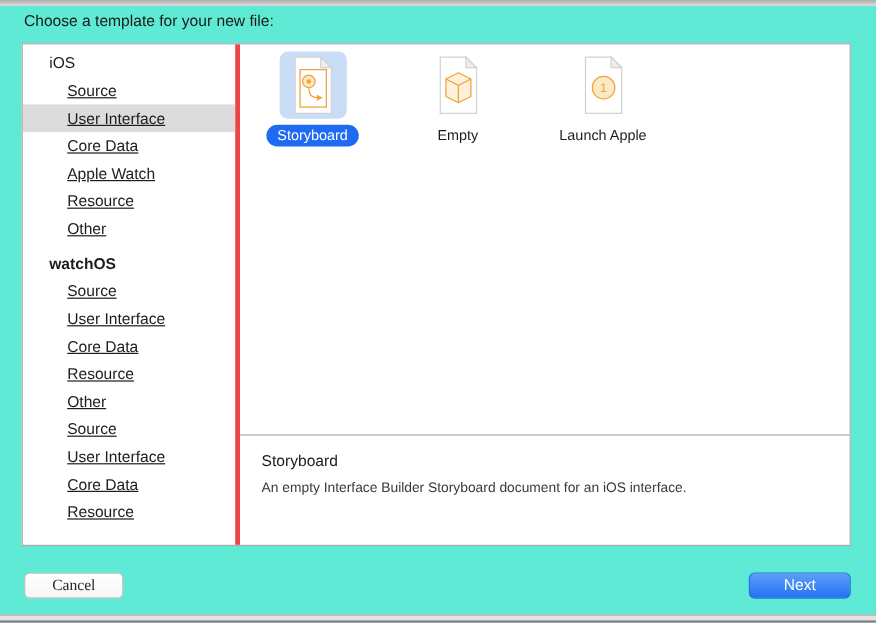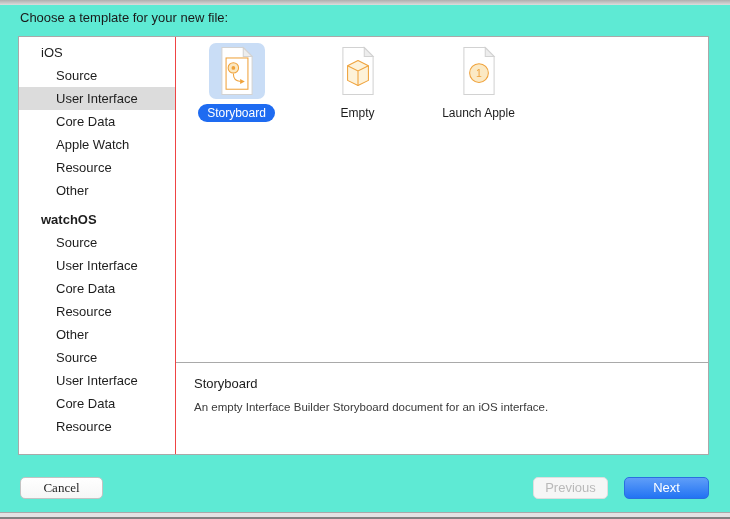--- a/index.html
+++ b/index.html
@@ -23,29 +23,29 @@
   .dialog-title {
     position:absolute; left:20px; top:10px;
     font-size:13px; color:#1a1a1a;
   }
   .panels {
     position:absolute; left:18px; top:36px; width:691px; height:419px;
     box-sizing:border-box; border:1px solid #a9a9a9; background:#fff;
     display:flex;
   }
   .sidebar {
-    width:157px; box-sizing:border-box; border-right:1px solid #ef4444;
+    width:181px; box-sizing:border-box; border-right:4px solid #ef4444;
     padding-top:4px; overflow:hidden; flex:none;
   }
   .sidebar-row {
     height:23px; line-height:23px; font-size:13px; color:#1d1d1d;
     white-space:nowrap; cursor:default;
   }
   .sidebar-row.group { padding-left:22px; }
-  .sidebar-row.item  { padding-left:37px; }
+  .sidebar-row.item  { padding-left:37px;text-decoration:underline; }
   .sidebar-row.gap   { margin-top:6px;font-weight:bold; }
   .sidebar-row.selected { background:#dcdcdc; }
   .main { flex:1; display:flex; flex-direction:column; min-width:0; }
   .template-grid {
     flex:1; display:flex; align-items:flex-start; padding-top:6px;
   }
   .template-cell {
     width:121px; display:flex; flex-direction:column; align-items:center; flex:none;
   }
   .icon-wrap {
@@ -151,17 +151,16 @@
           </div>
         </div>
       <div class="description">
         <p class="desc-title">Storyboard</p>
         <p class="desc-text">An empty Interface Builder Storyboard document for an iOS interface.</p>
       </div>
     </div>
   </div>
 
   <div class="btn btn-cancel">Cancel</div>
-  <div class="btn btn-previous">Previous</div>
   <div class="btn btn-next">Next</div>
 
   <div class="window-bottom"></div>
 </div>
 
 </body></html>

